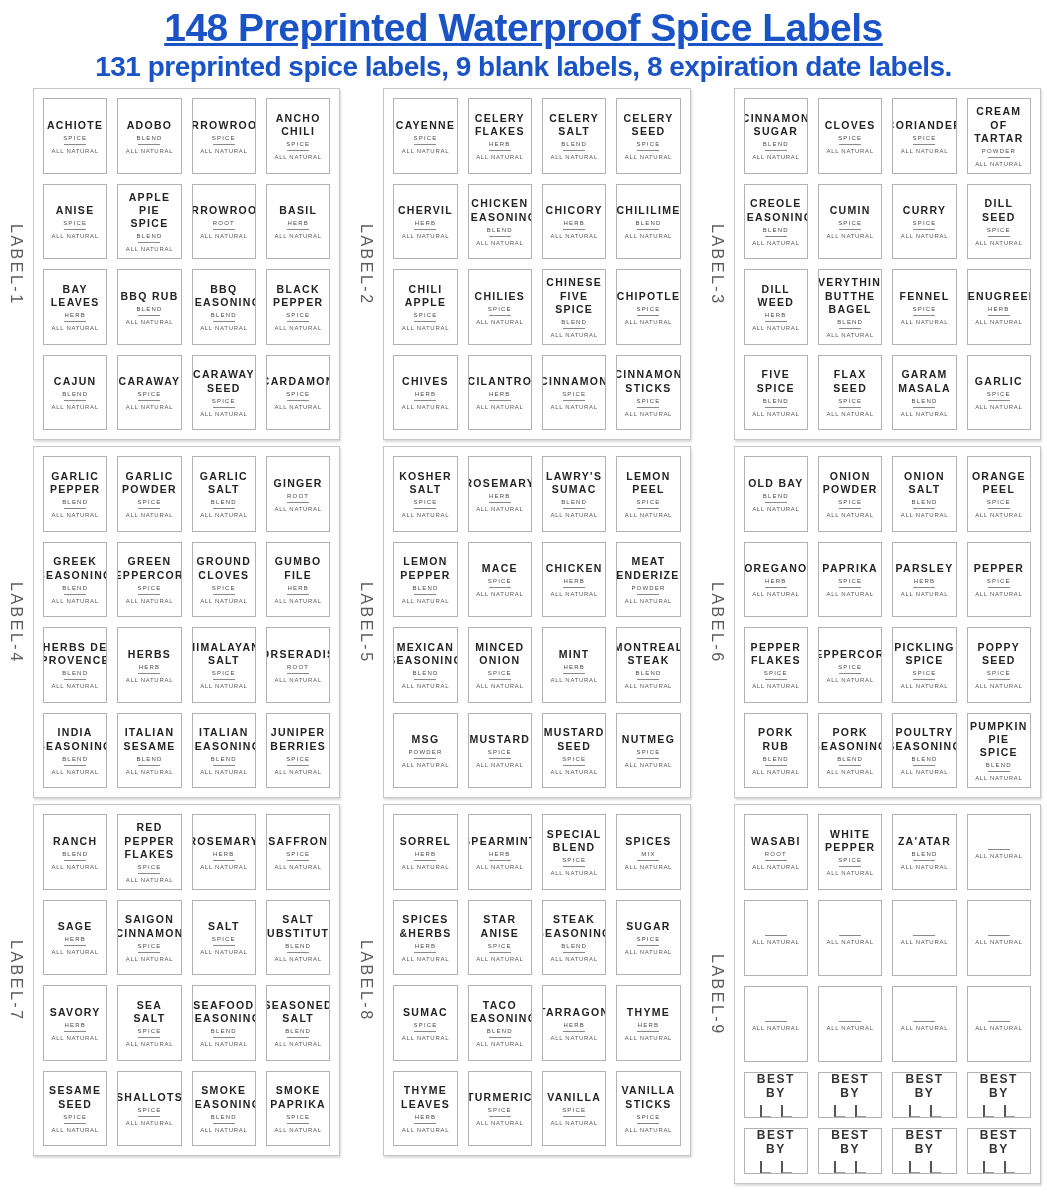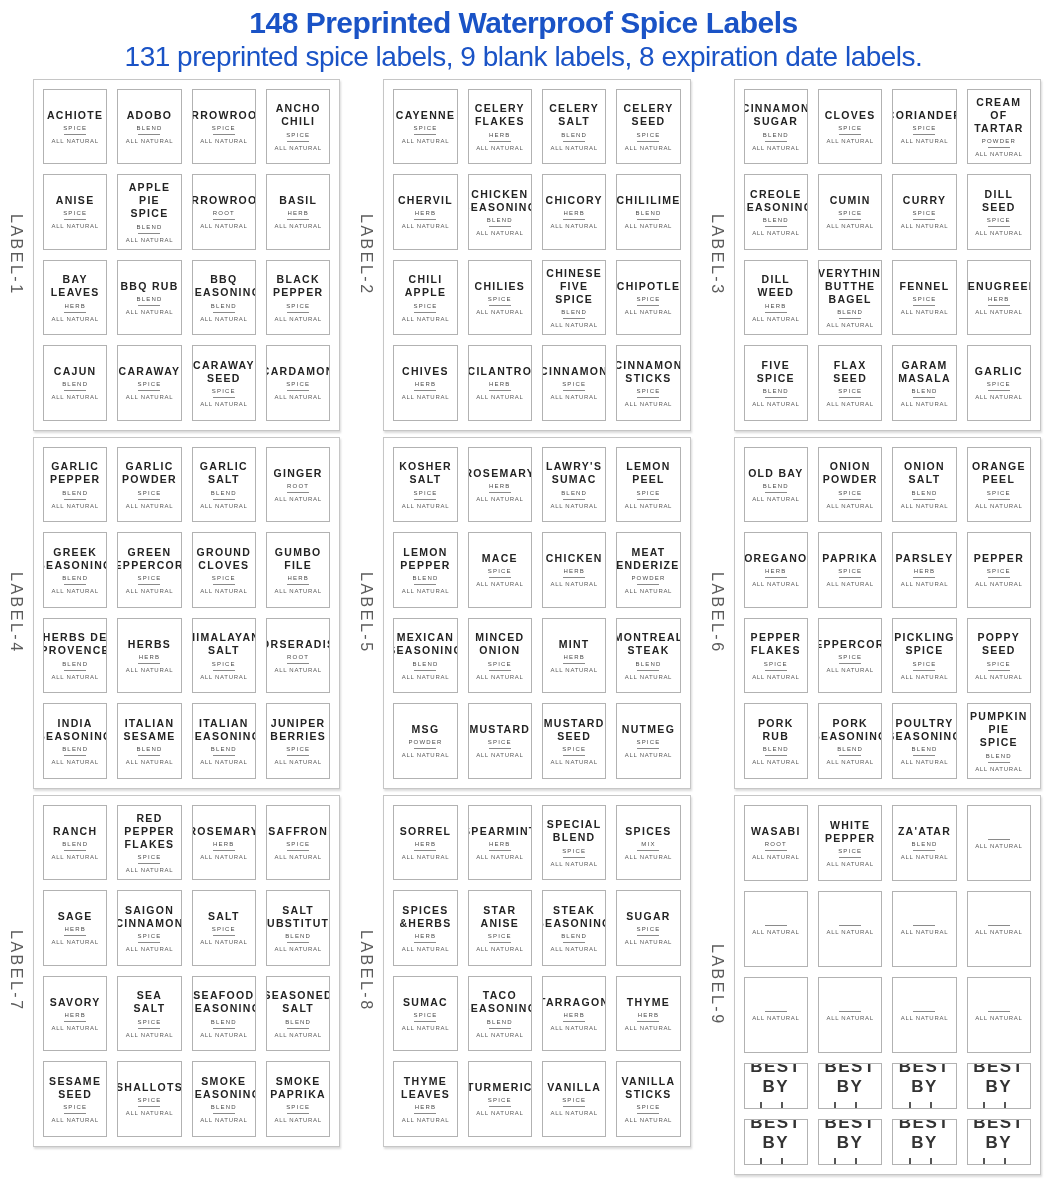--- a/index.html
+++ b/index.html
@@ -1,22 +1,22 @@
 <!DOCTYPE html>
 <html><head>
 <meta charset="utf-8">
 <style>
   html,body{margin:0;padding:0;}
   body{
     width:1047px;height:1196px;overflow:hidden;background:#fff;
     font-family:"Liberation Sans",sans-serif;
   }
   header{text-align:center;line-height:1.08;}
-  .title{font-size:30px;font-weight:bold;margin:7px 0 3px;letter-spacing:-0.5px;}
-  .sub{font-size:28px;font-weight:normal;margin:1px 12px;letter-spacing:-0.5px;}
+  .title{font-size:39px;font-weight:bold;margin:7px 0 3px;letter-spacing:-0.5px;text-decoration:underline;}
+  .sub{font-size:28px;font-weight:bold;margin:1px 12px;letter-spacing:-0.5px;}
   #sheets{
     display:grid;grid-template-columns:repeat(3,1fr);
     column-gap:10px;row-gap:6px;padding:5px 6px 0 0;align-items:start;
   }
   .sheet-unit{display:flex;align-items:stretch;}
   .side-label{
     width:33px;writing-mode:vertical-rl;text-align:center;
     font-size:16px;letter-spacing:2.5px;color:#5c5c5c;line-height:33px;
   }
   .sheet{
@@ -29,21 +29,21 @@
   .cell{
     box-sizing:border-box;border:1px solid #b2b2b2;background:#fff;
     display:flex;flex-direction:column;align-items:center;justify-content:center;
     text-align:center;padding:4px 2px;overflow:hidden;
   }
   .lbl-name{font-weight:bold;font-size:10.5px;letter-spacing:1.3px;line-height:1.25;color:#232323;}
   .lbl-type{font-size:6px;letter-spacing:1.2px;color:#4a4a4a;margin-top:3px;}
   .divider{width:22px;border-top:1px solid #8a8a8a;margin:3px 0;}
   .lbl-nat{font-size:6px;letter-spacing:0.7px;color:#5a5a5a;}
   .bb{justify-content:center;gap:5px;}
-  .bb-t{font-weight:bold;font-size:17px;letter-spacing:1.5px;color:#333;}
+  .bb-t{font-weight:bold;font-size:12px;letter-spacing:1.5px;color:#333;}
   .bb-line{display:flex;width:72%;justify-content:center;}
   .bb-seg{flex:1;height:11px;border-left:2px solid #555;border-bottom:2px solid #9a9a9a;margin:0 5px;}
 </style>
 </head>
 <body>
 
 <header style="color: rgb(26, 83, 198);">
   <div class="title">148 Preprinted Waterproof Spice Labels</div>
   <div class="sub">131 preprinted spice labels, 9 blank labels, 8 expiration date labels.</div>
 </header>

